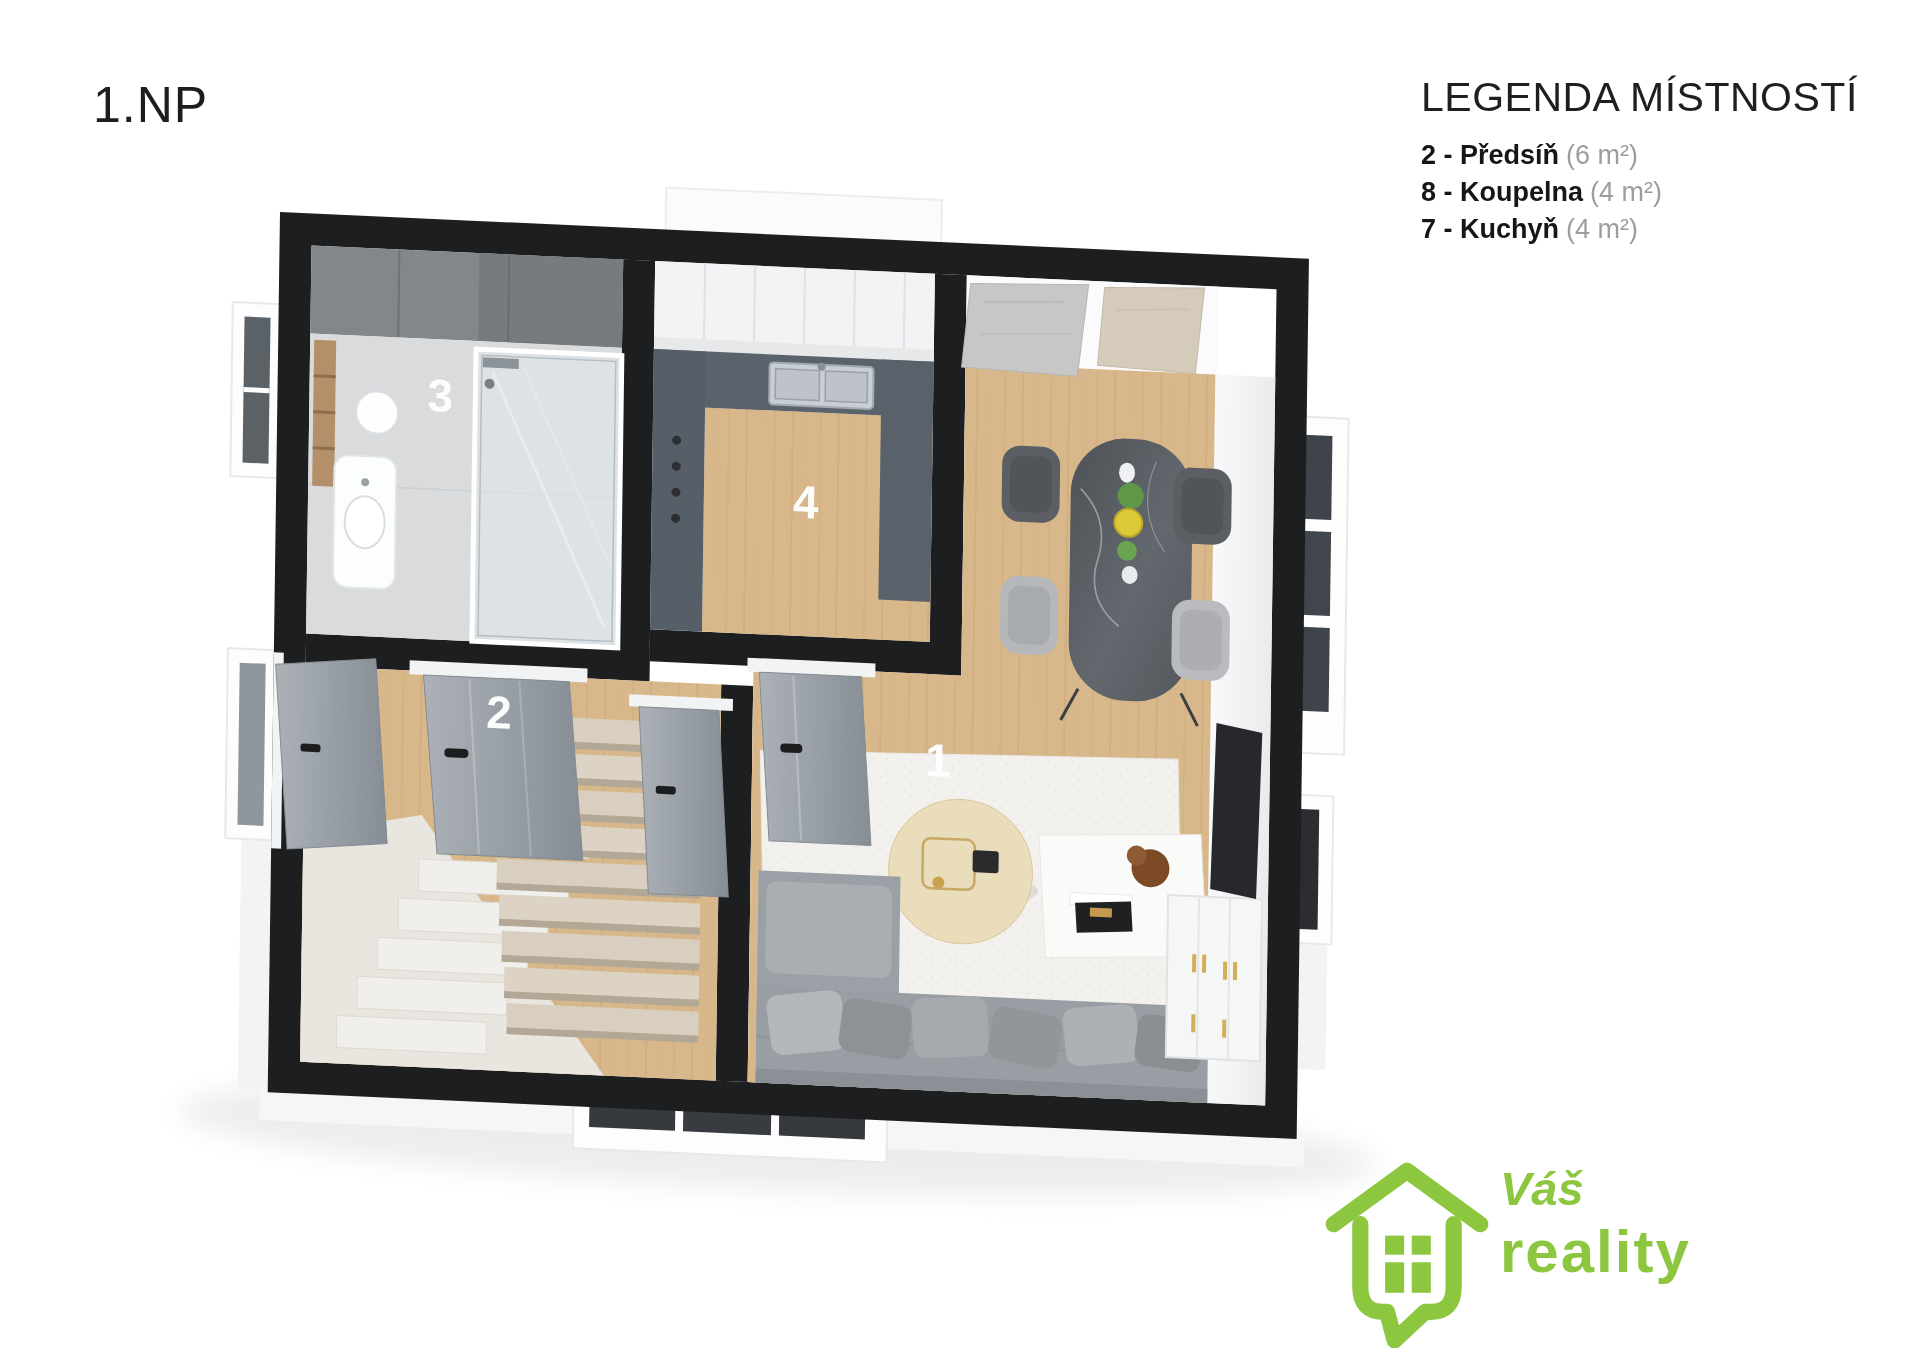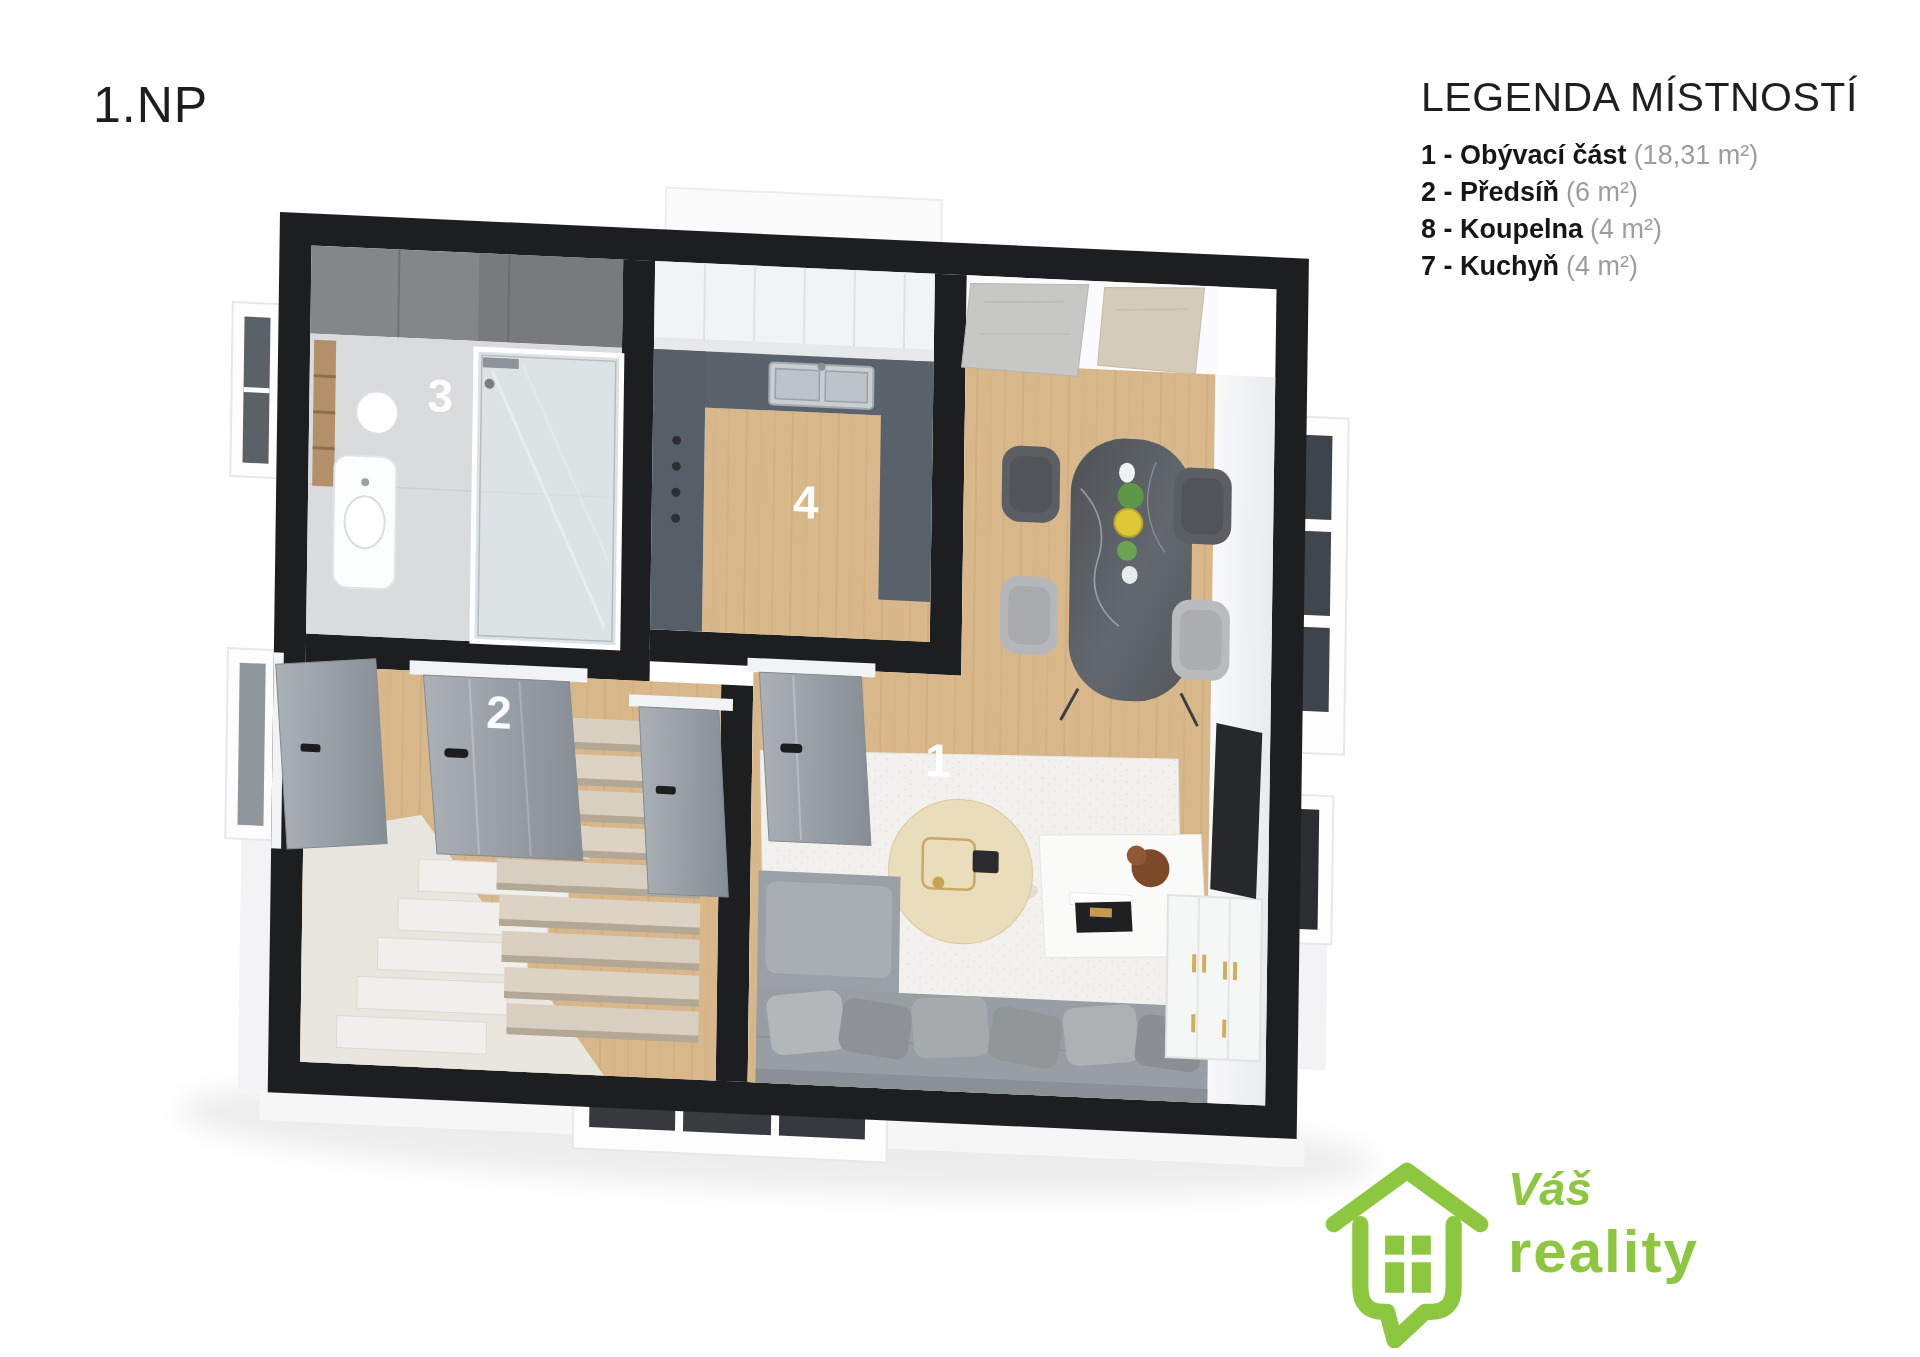--- a/index.html
+++ b/index.html
@@ -19,21 +19,21 @@
     margin-bottom:16px;white-space:nowrap;
   }
   .legend-item{font-size:27px;line-height:37px;white-space:nowrap;}
   .li-label{font-weight:700;color:#161616;}
   .li-area{color:#9d9d9d;font-weight:400;margin-left:7px;}
   
   .plan-svg{position:absolute;left:0;top:0;}
   .plan-svg text{font-family:"Liberation Sans","DejaVu Sans",sans-serif;}
   .room-number{font-size:46px;font-weight:700;fill:#ffffff;opacity:.97;}
   
-  .logo{position:absolute;left:1322px;top:1148px;display:flex;gap:16px;align-items:flex-start;}
+  .logo{position:absolute;left:1322px;top:1148px;display:flex;gap:8px;align-items:flex-start;}
   .logo-text{display:flex;flex-direction:column;padding-top:16px;}
   .logo-vas{color:#8dc63f;font-size:47px;font-weight:700;font-style:italic;line-height:1.05;}
   .logo-konzultant{color:#5b6770;font-size:67px;font-weight:700;line-height:1.0;letter-spacing:.5px;margin-top:2px;}
   .logo-reality{color:#8dc63f;font-size:60px;font-weight:700;letter-spacing:2px;line-height:1.1;margin-top:6px;}
 </style>
 </head>
 <body>
 
 <div class="canvas">
 
@@ -329,23 +329,20 @@
       <text class="room-number" x="163" y="192" text-anchor="middle">3</text>
       <text class="room-number" x="530" y="282" text-anchor="middle">4</text>
       <text class="room-number" x="226" y="506" text-anchor="middle">2</text>
       <text class="room-number" x="666" y="534" text-anchor="middle">1</text>
     </g>
   </svg>
 
   <div class="legend">
     <div class="legend-title">LEGENDA MÍSTNOSTÍ</div>
     <div class="legend-item">
-      <span class="li-label">1 - Obývací část</span><span class="li-area">(18,31 m²)</span>
-    </div>
-    <div class="legend-item">
       <span class="li-label">2 - Předsíň</span><span class="li-area">(6 m²)</span>
     </div>
     <div class="legend-item">
       <span class="li-label">8 - Koupelna</span><span class="li-area">(4 m²)</span>
     </div>
     <div class="legend-item">
       <span class="li-label">7 - Kuchyň</span><span class="li-area">(4 m²)</span>
     </div>
   </div>
 

